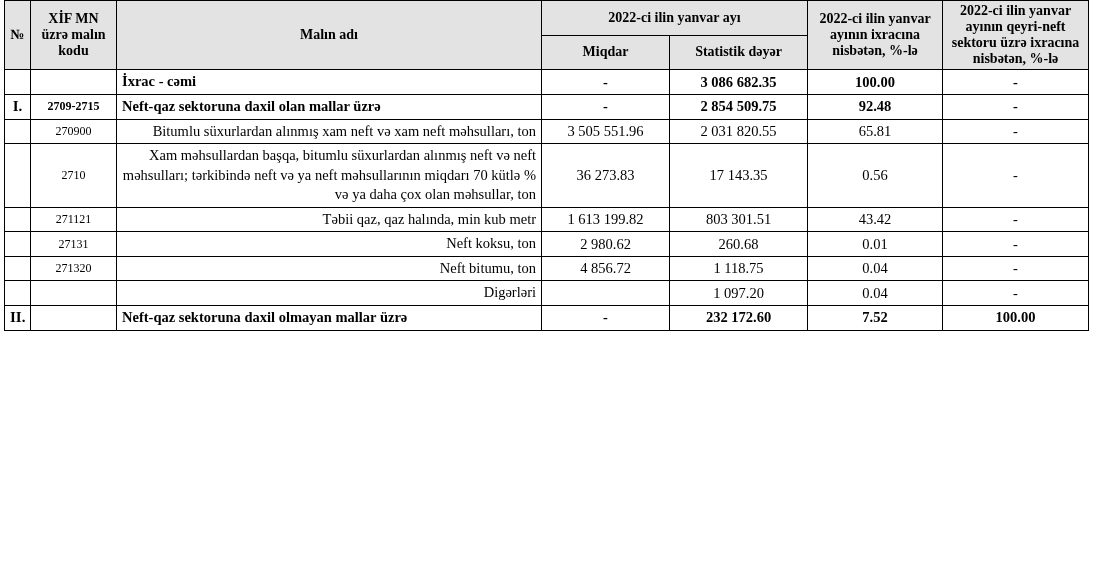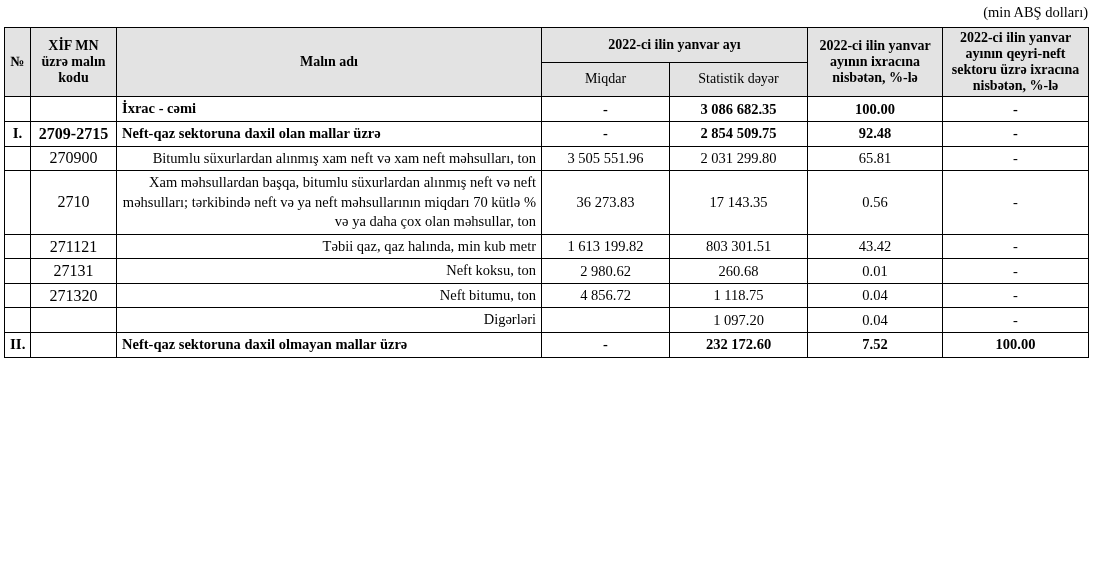--- a/index.html
+++ b/index.html
@@ -56,21 +56,21 @@
   col.c-pct1    { width: 135px; }
   col.c-pct2    { width: 146px; }
 
   td.no {
     text-align: center;
     font-weight: bold;
     font-size: 15px;
   }
   td.code {
     text-align: center;
-    font-size: 16px;
+    font-size: 12px;
   }
   td.code.bold {
     font-weight: bold;
   }
   td.name {
     text-align: right;
     line-height: 1.35;
     padding-left: 8px;
   }
   td.name.center {
@@ -84,29 +84,28 @@
   }
   td.num.bold { font-weight: bold; }
   td.dash {
     text-align: center;
   }
   tr.total td,
   tr.section td {
     font-weight: bold;
   }
   .hdr-sub {
-    font-weight: normal;
+    font-weight: bold;
   }
 </style>
 </head>
 <body>
 
 <div class="page">
 
-  <div class="unit-note">(min ABŞ dolları)</div>
 
   <table class="report">
     <colgroup>
       <col class="c-no">
       <col class="c-code">
       <col class="c-name">
       <col class="c-qty">
       <col class="c-val">
       <col class="c-pct1">
       <col class="c-pct2">
@@ -142,21 +141,21 @@
           <td class="dash bold">-</td>
           <td class="num bold">2 854 509.75</td>
           <td class="num bold">92.48</td>
           <td class="dash">-</td>
         </tr>
         <tr>
           <td class="no"></td>
           <td class="code">270900</td>
           <td class="name">Bitumlu süxurlardan alınmış xam neft və xam neft məhsulları, ton</td>
           <td class="num">3 505 551.96</td>
-          <td class="num">2 031 299.80</td>
+          <td class="num">2 031 820.55</td>
           <td class="num">65.81</td>
           <td class="dash">-</td>
         </tr>
         <tr>
           <td class="no"></td>
           <td class="code">2710</td>
           <td class="name">Xam məhsullardan başqa, bitumlu süxurlardan alınmış neft və neft məhsulları; tərkibində neft və ya neft məhsullarının miqdarı 70 kütlə % və ya daha çox olan məhsullar, ton</td>
           <td class="num">36 273.83</td>
           <td class="num">17 143.35</td>
           <td class="num">0.56</td>

